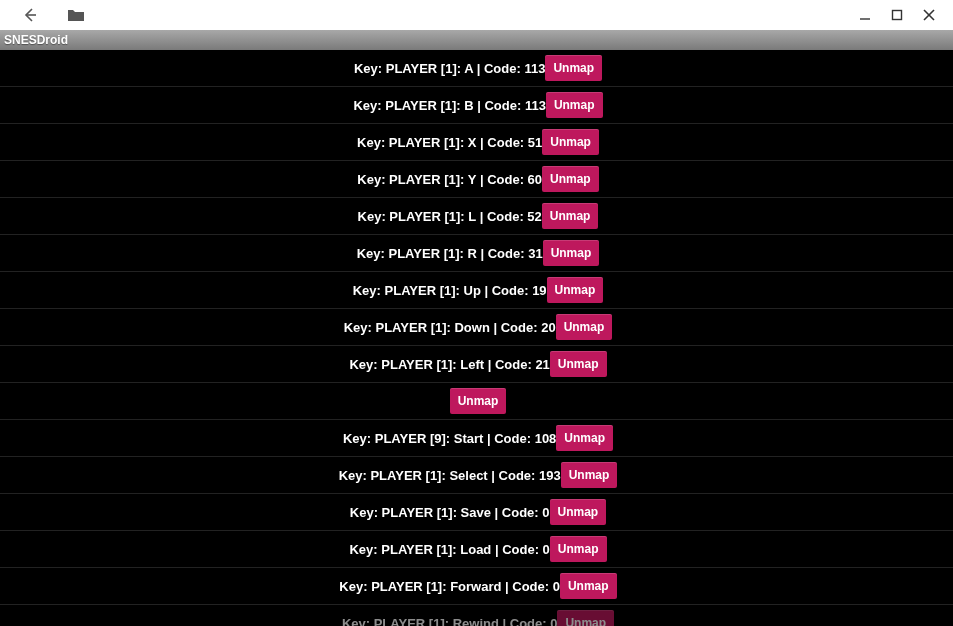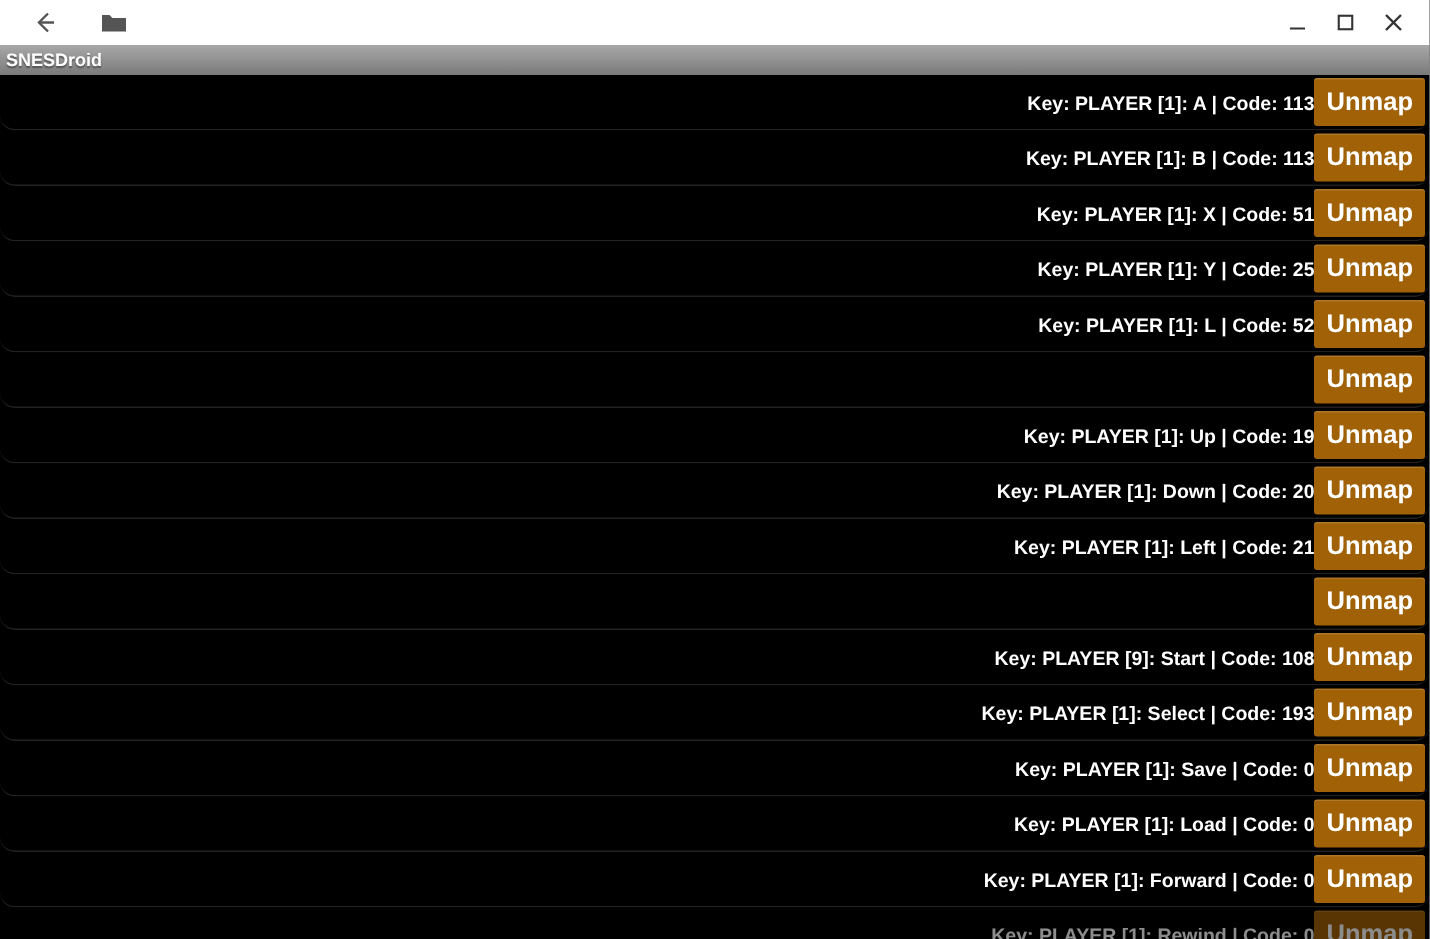--- a/index.html
+++ b/index.html
@@ -53,35 +53,34 @@
   .content {
     background: #000;
     width: 100%;
     height: calc(626px - 30px - 20px);
     overflow: hidden;
   }
   .row {
     height: 37px;
     display: flex;
     align-items: center;
-    justify-content: flex-end;
+    justify-content: center;
     padding-left: 6px;
     padding-right: 3px;
     border-bottom: 1px solid #222;
-    border-radius: 10px;
   }
   .row-label {
     color: #fff;
     font-size: 13px;
     font-weight: bold;
   }
   .unmap-btn {
-    background: #a16207;
+    background: #be185d;
     color: #fff;
-    font-size: 17px;
+    font-size: 12px;
     font-weight: bold;
     border: none;
     border-radius: 2px;
     padding: 6px 8px;
     min-width: 46px;
     text-align: center;
     box-shadow: inset 0 1px 0 rgba(255,255,255,0.15), 0 1px 1px rgba(0,0,0,0.5);
   }
   .faded {
     opacity: 0.55;
@@ -135,28 +134,29 @@
     </div>
     <div class="row">
       <span class="row-label">Key: PLAYER [1]: B | Code: 113</span>
       <button class="unmap-btn">Unmap</button>
     </div>
     <div class="row">
       <span class="row-label">Key: PLAYER [1]: X | Code: 51</span>
       <button class="unmap-btn">Unmap</button>
     </div>
     <div class="row">
-      <span class="row-label">Key: PLAYER [1]: Y | Code: 25</span>
+      <span class="row-label">Key: PLAYER [1]: Y | Code: 60</span>
       <button class="unmap-btn">Unmap</button>
     </div>
     <div class="row">
       <span class="row-label">Key: PLAYER [1]: L | Code: 52</span>
       <button class="unmap-btn">Unmap</button>
     </div>
     <div class="row">
+      <span class="row-label">Key: PLAYER [1]: R | Code: 31</span>
       <button class="unmap-btn">Unmap</button>
     </div>
     <div class="row">
       <span class="row-label">Key: PLAYER [1]: Up | Code: 19</span>
       <button class="unmap-btn">Unmap</button>
     </div>
     <div class="row">
       <span class="row-label">Key: PLAYER [1]: Down | Code: 20</span>
       <button class="unmap-btn">Unmap</button>
     </div>

